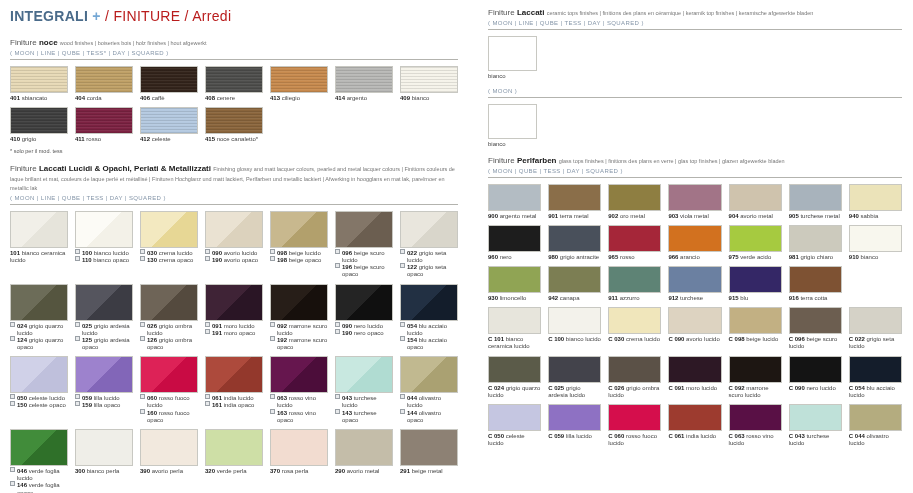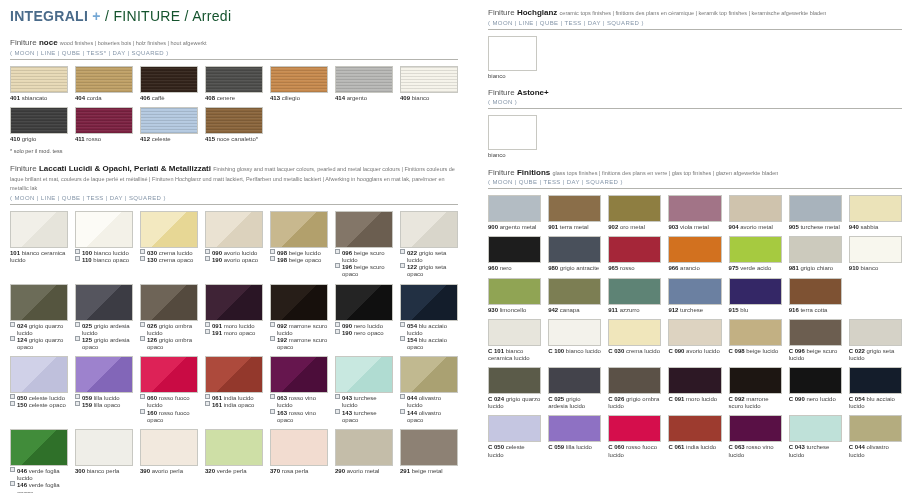--- a/index.html
+++ b/index.html
@@ -4,21 +4,21 @@
 <style>
   html,body{margin:0;padding:0;background:#fff;}
   body{width:913px;height:493px;position:relative;overflow:hidden;
        font-family:"Liberation Sans", sans-serif;color:#333;}
   .col{position:absolute;top:8px;}
   #left-col{left:10px;width:448px;}
   #right-col{left:488px;width:414px;}
   .page-title{font-size:14px;font-weight:bold;letter-spacing:.3px;margin-bottom:14px;white-space:nowrap;}
   .brand{color:#4a6b8a;}
   .plus{color:#74a7d4;font-weight:bold;}
-  .titlepath{color:#14532d;font-weight:normal;}
+  .titlepath{color:#b91c1c;font-weight:normal;}
   .sec{margin-bottom:8px;}
   .sec-head{font-size:8px;color:#444;line-height:1.2;}
   .sec-pre{color:#555;}
   .sec-bold{font-weight:bold;color:#1a1a1a;}
   .sec-cap{font-size:5.5px;color:#777;}
   .sec-models{font-size:6px;color:#8495a8;letter-spacing:.4px;margin-top:2px;}
   .sec hr{border:none;border-top:1px solid #b3b3ae;margin:3px 0 6px 0;}
   .srow{display:grid;grid-template-columns:repeat(7,1fr);column-gap:7px;margin-bottom:5px;}
   .cell{min-width:0;}
   .box{height:27px;border:1px solid #c8c8c2;box-sizing:border-box;}
@@ -496,48 +496,44 @@
         </div>
       </div>
   </div>
 </div>
 
 <div id="right-col" class="col">
 
   <div class="sec">
     <div class="sec-head">
       <span class="sec-pre">Finiture</span>
-      <span class="sec-bold">Hochglanz</span>
+      <span class="sec-bold">Laccati</span>
       <span class="sec-cap">ceramic tops finishes | finitions des plans en céramique | keramik top finishes | keramische afgewerkte bladen</span>
     </div>
     <div class="sec-models">( MOON | LINE | QUBE | TESS | DAY | SQUARED )</div>
     <hr>
     <div class="single-swatch">
       <div class="box"></div>
       <div class="lab">bianco</div>
     </div>
   </div>
 
   <div class="sec">
-    <div class="sec-head">
-      <span class="sec-pre">Finiture</span>
-      <span class="sec-bold">Astone+</span>
-    </div>
     <div class="sec-models">( MOON )</div>
     <hr>
     <div class="single-swatch">
       <div class="box"></div>
       <div class="lab">bianco</div>
     </div>
   </div>
 
   <div class="sec">
     <div class="sec-head">
       <span class="sec-pre">Finiture</span>
-      <span class="sec-bold">Finitions</span>
+      <span class="sec-bold">Perlfarben</span>
       <span class="sec-cap">glass tops finishes | finitions des plans en verre | glas top finishes | glazen afgewerkte bladen</span>
     </div>
     <div class="sec-models">( MOON | QUBE | TESS | DAY | SQUARED )</div>
     <hr>
     <div>
         <div class="srow">
           <div class="cell">
             <div class="box" style="background-color: rgb(179, 188, 195);"></div>
             <div class="lab">
               <div class="lab-line">

